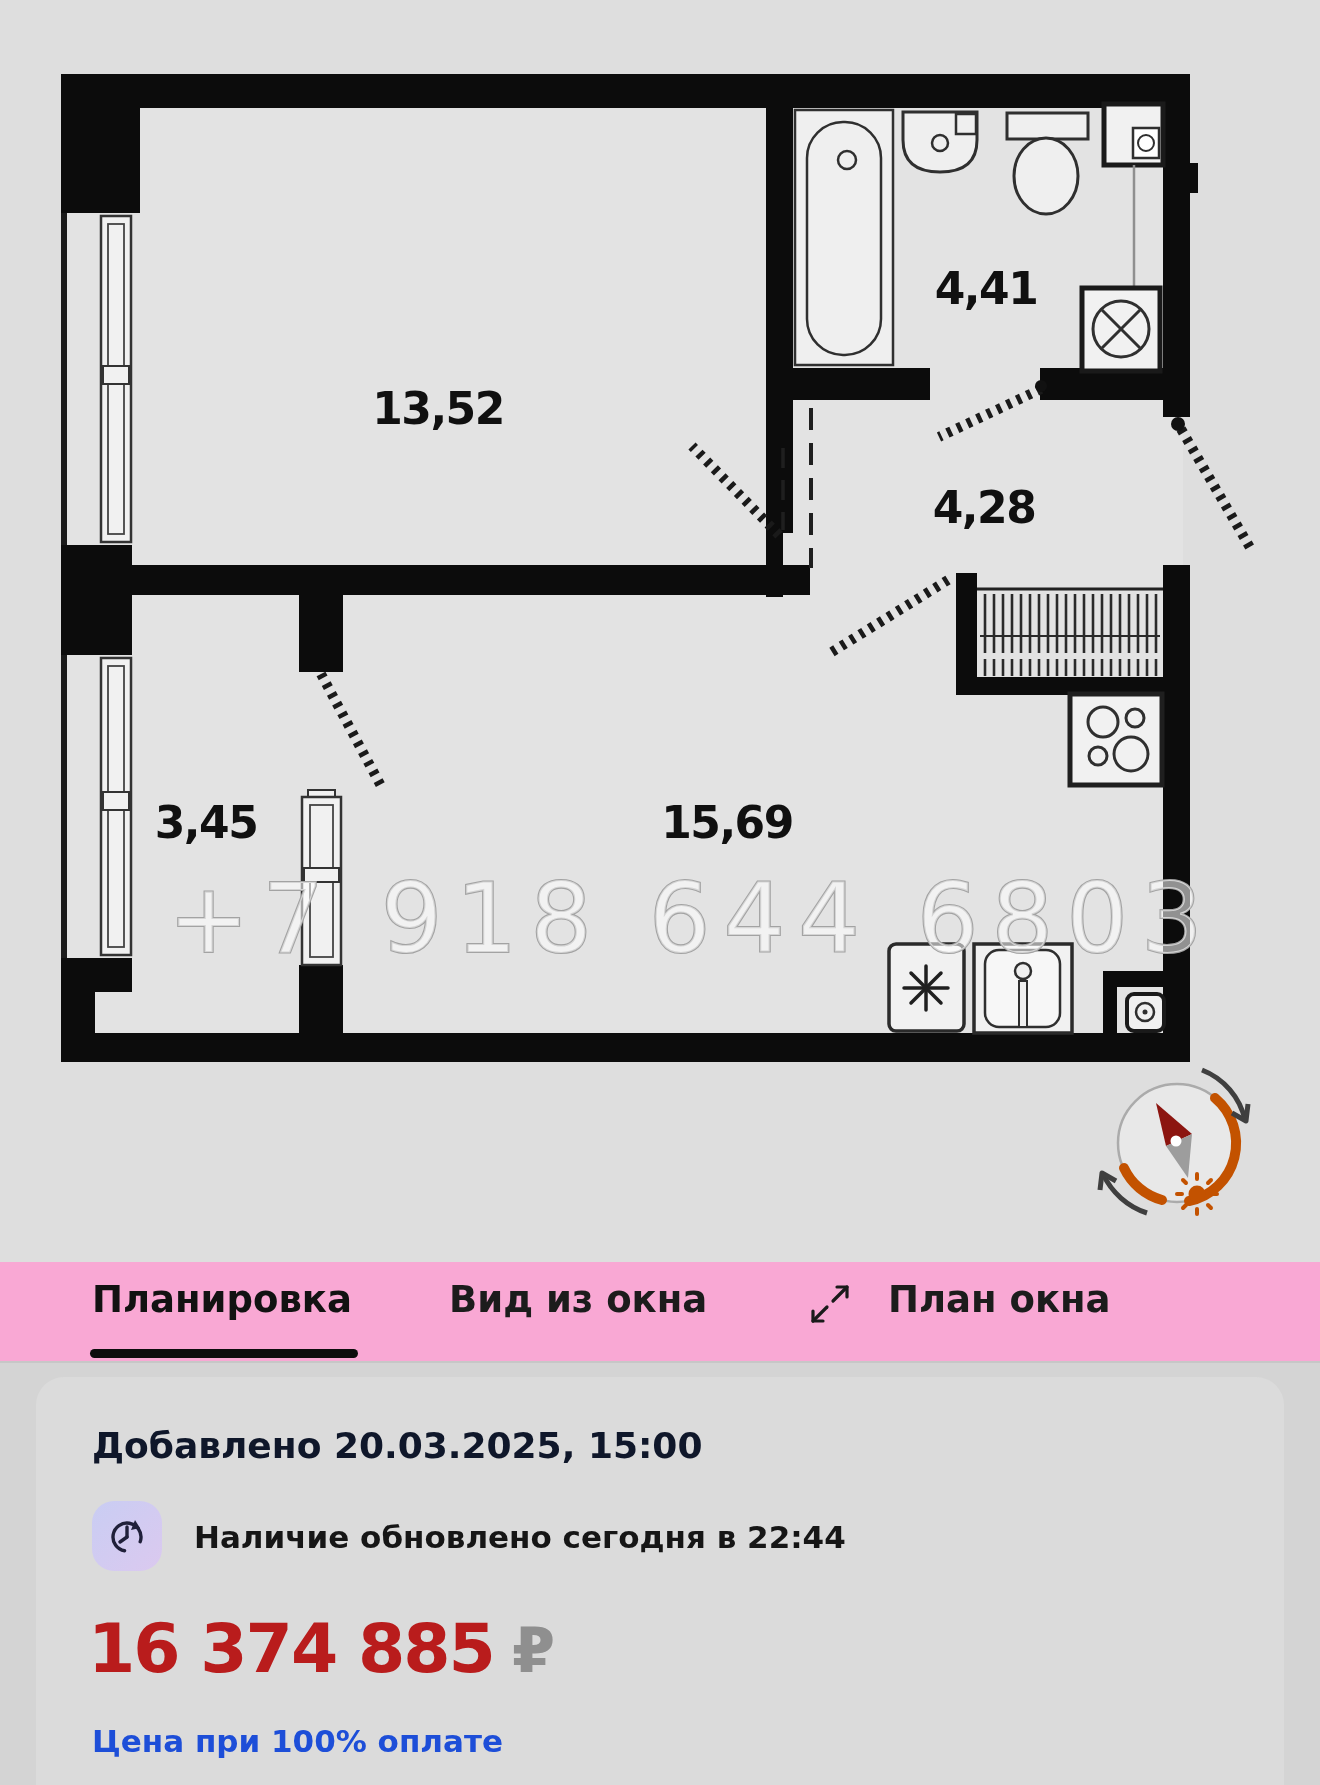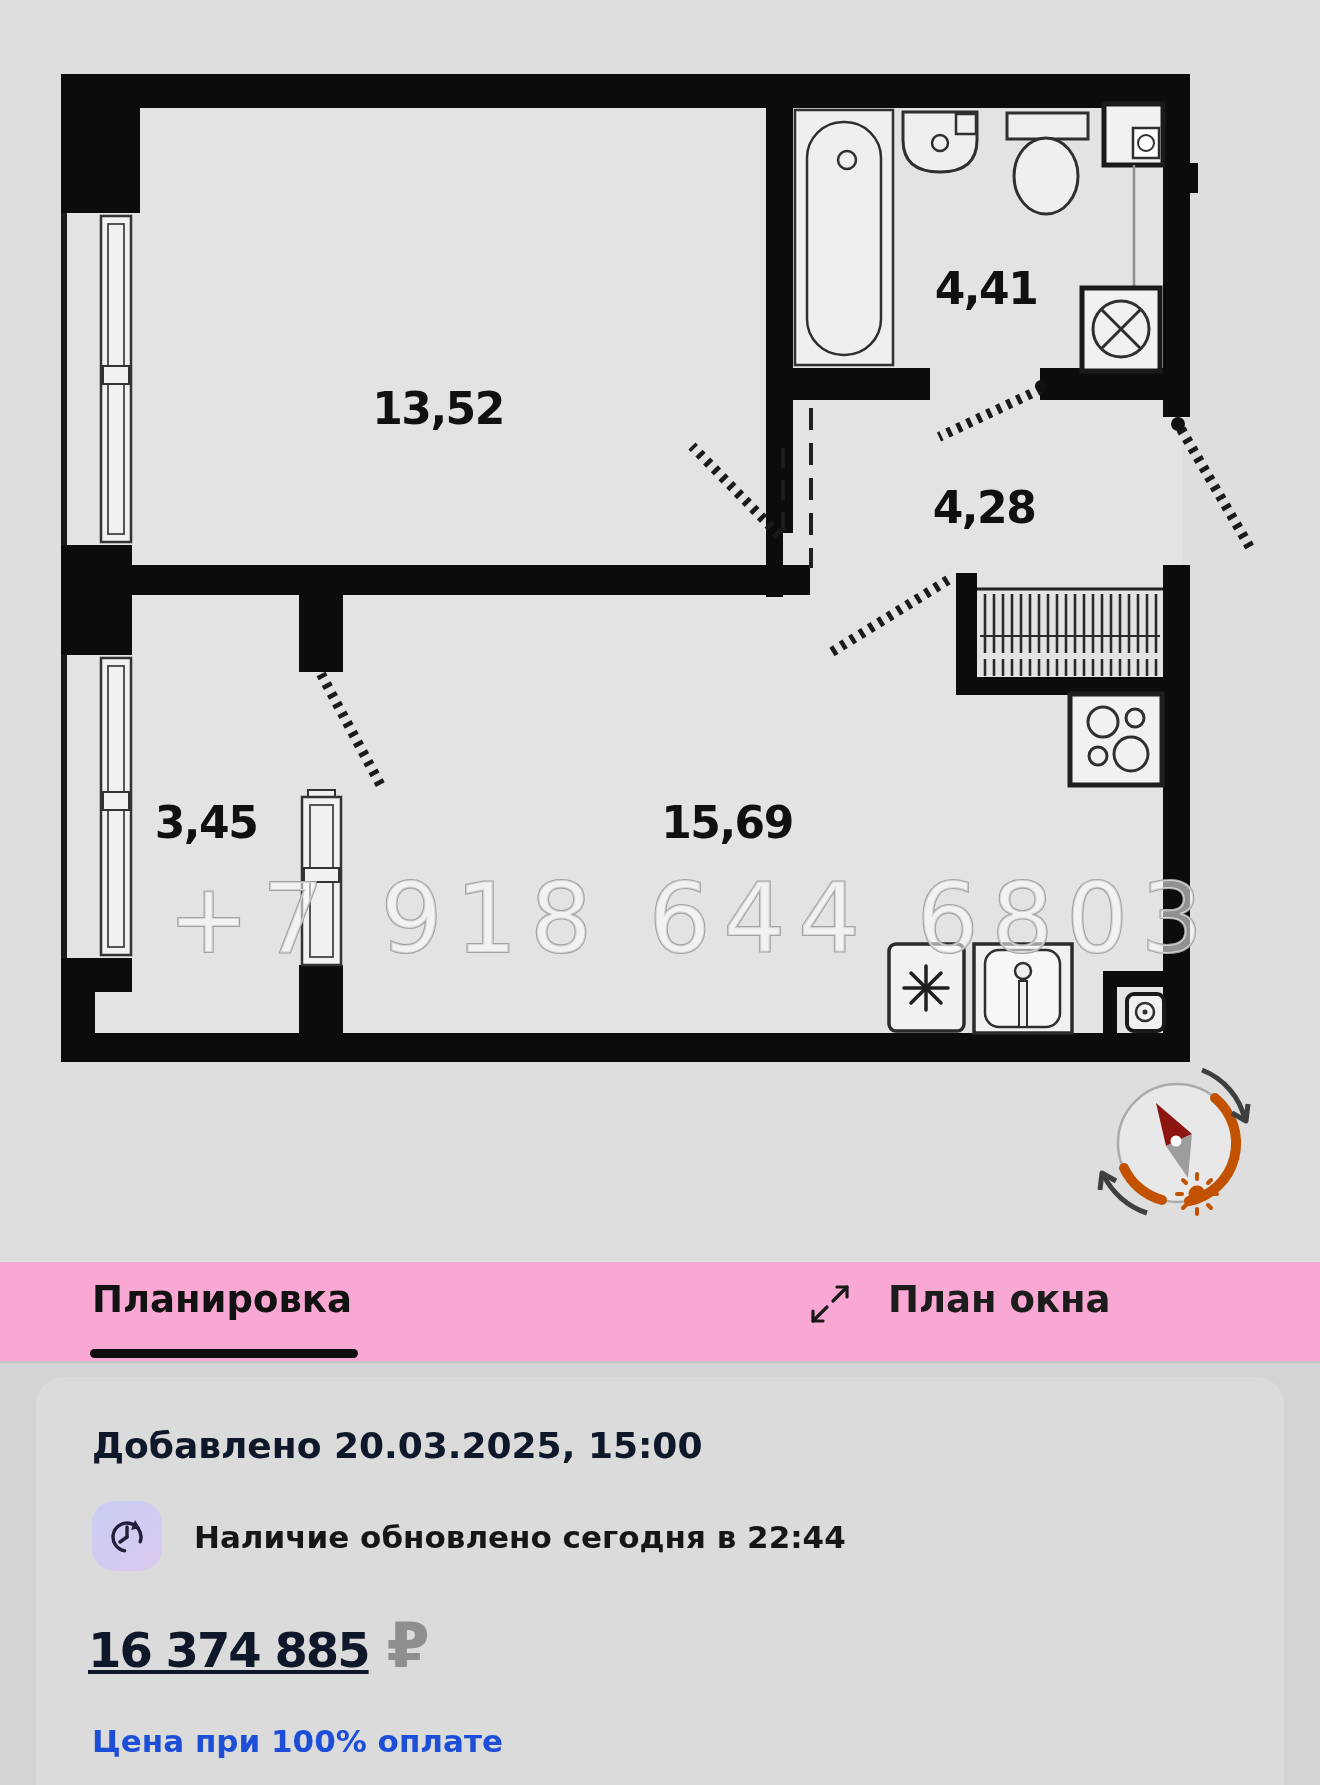--- a/index.html
+++ b/index.html
@@ -22,21 +22,21 @@
   .expand-btn{position:absolute;left:806px;top:18px;width:48px;height:48px;}
   .below-tabs-bg{position:absolute;left:0;top:1363px;width:1320px;height:422px;background:#d4d4d4;}
   
   .card{position:absolute;left:36px;top:1377px;width:1248px;height:408px;
     background:#dbdbdb;border-radius:28px 28px 0 0;}
   .added{position:absolute;left:56px;top:48px;font-size:36px;font-weight:bold;color:#0f172a;}
   .clock-badge{position:absolute;left:56px;top:124px;width:70px;height:70px;border-radius:22px;
     background:linear-gradient(135deg,#c9cdf3 0%,#dbc9ef 100%);display:flex;align-items:center;justify-content:center;}
   .availability{position:absolute;left:158px;top:142px;font-size:31px;font-weight:bold;color:#161616;}
   .price-row{position:absolute;left:52px;top:232px;white-space:nowrap;}
-  .price{font-size:48px;font-weight:bold;letter-spacing:-2px;color:#0f172a;text-decoration:underline;}
+  .price{font-size:68px;font-weight:bold;letter-spacing:-2px;color:#b91c1c;}
   .ruble{font-size:62px;font-weight:bold;color:#8f8f8f;margin-left:18px;}
   .price-note{position:absolute;left:56px;top:346px;font-size:31px;font-weight:bold;color:#1d4ed8;}
 </style>
 </head>
 <body>
 
 <div class="plan-wrap">
 <svg width="1320" height="1240" viewBox="0 0 1320 1240" xmlns="http://www.w3.org/2000/svg">
   <defs>
     <pattern id="hangers" width="9" height="82" patternUnits="userSpaceOnUse">
@@ -197,20 +197,21 @@
         <line x1="1186" y1="1205" x2="1183" y2="1208"></line>
         <line x1="1208" y1="1205" x2="1211" y2="1208"></line>
       </g>
     </g>
   </g>
 </svg>
 </div>
 
 <div class="tabs">
   <div class="tab" style="left:92px">Планировка</div>
+  <div class="tab inactive" style="left:449px">Вид из окна</div>
   <div class="expand-btn">
     <svg width="48" height="48" viewBox="0 0 48 48">
       <g stroke="#1a1a1a" stroke-width="3.2" fill="none" stroke-linecap="round" stroke-linejoin="round">
         <path d="M27,21 L41,7"></path>
           <path d="M31,7 L41,7 L41,17"></path>
         <path d="M21,27 L7,41"></path>
           <path d="M7,31 L7,41 L17,41"></path>
       </g>
     </svg>
   </div>

